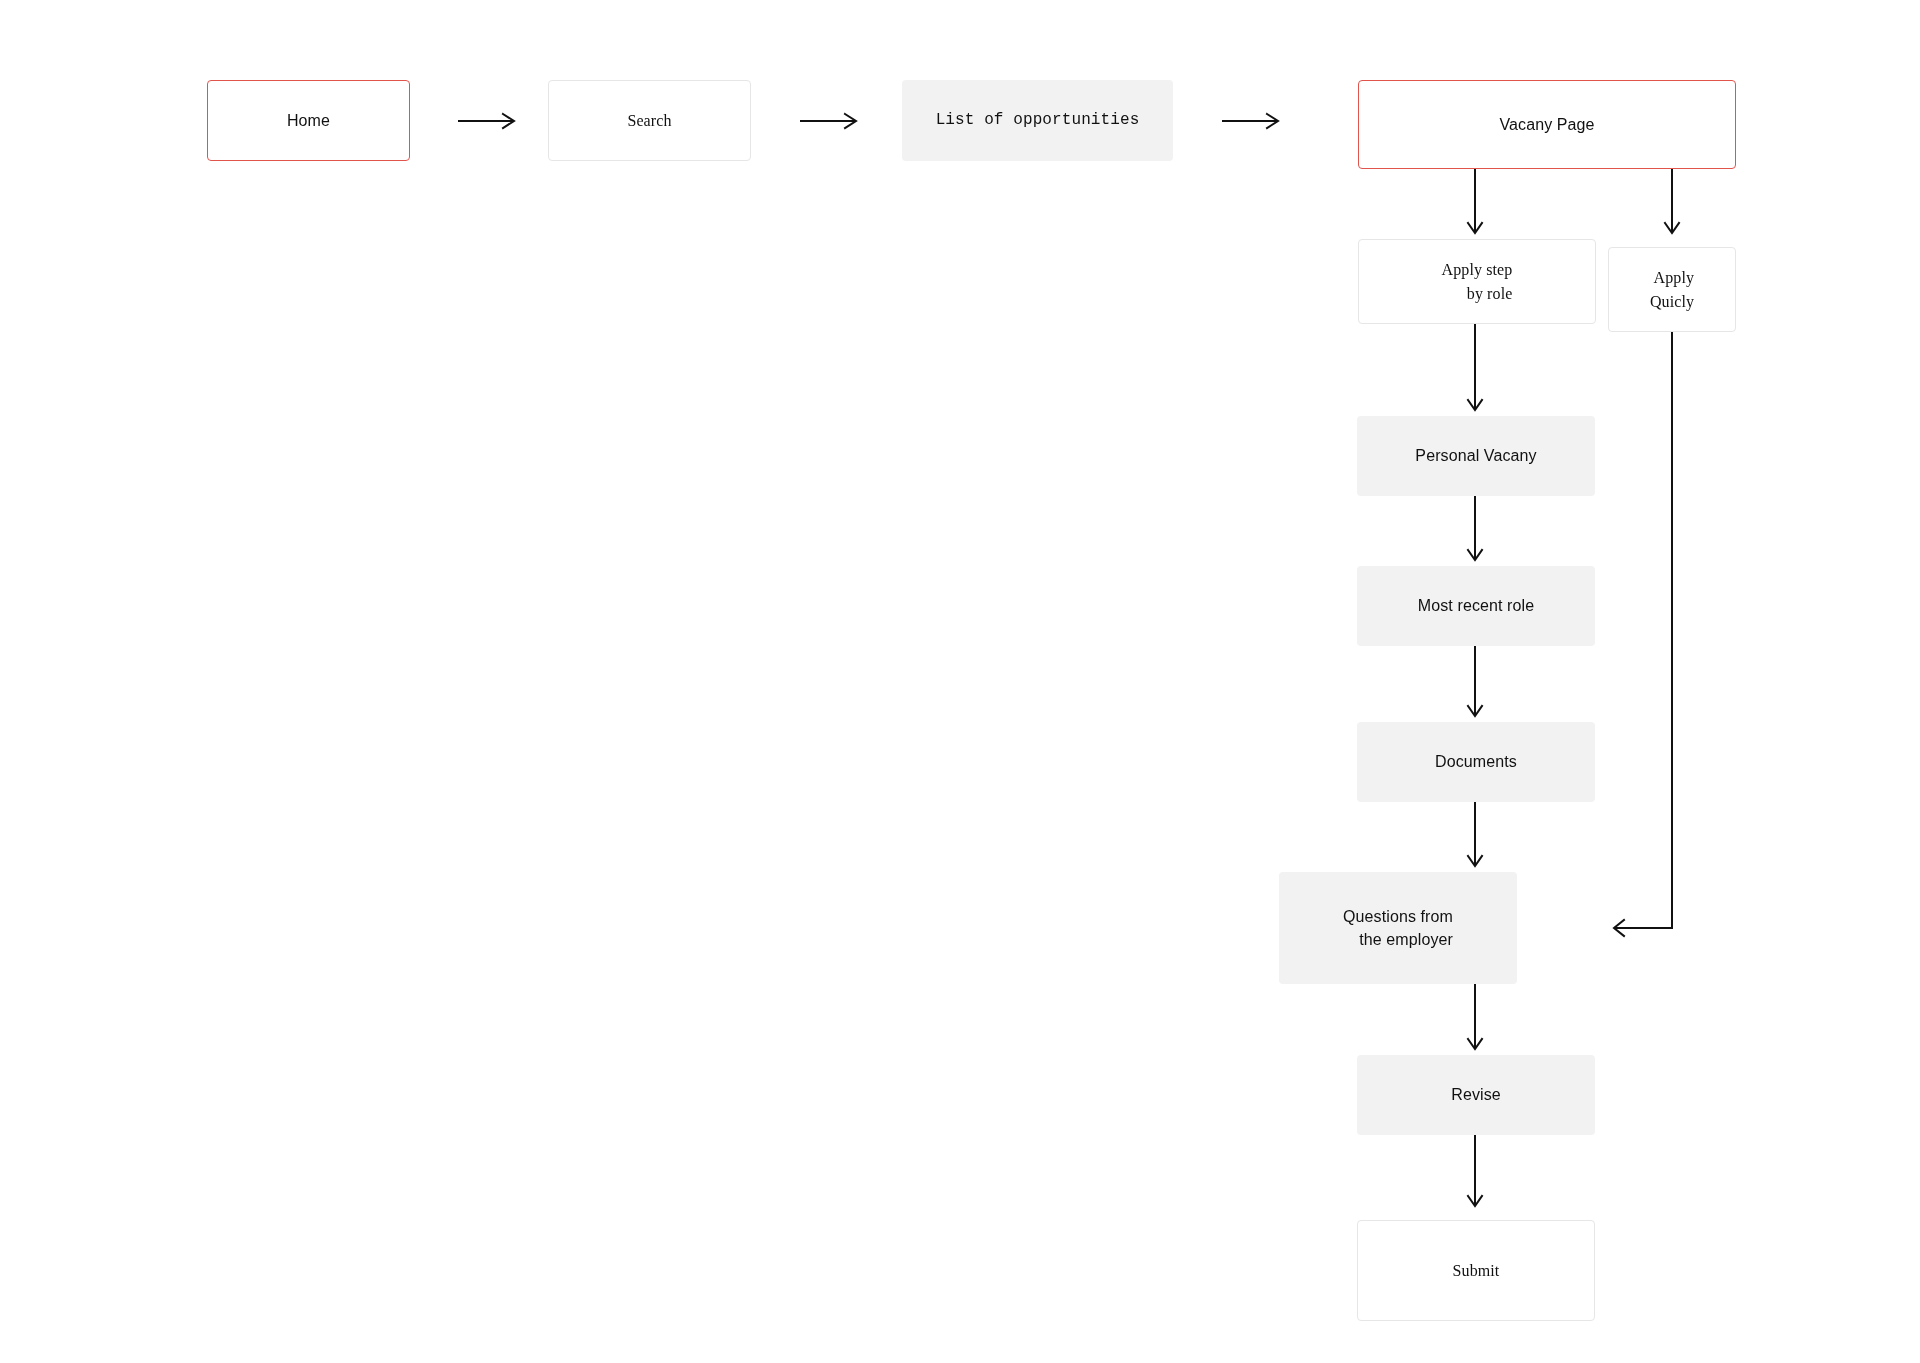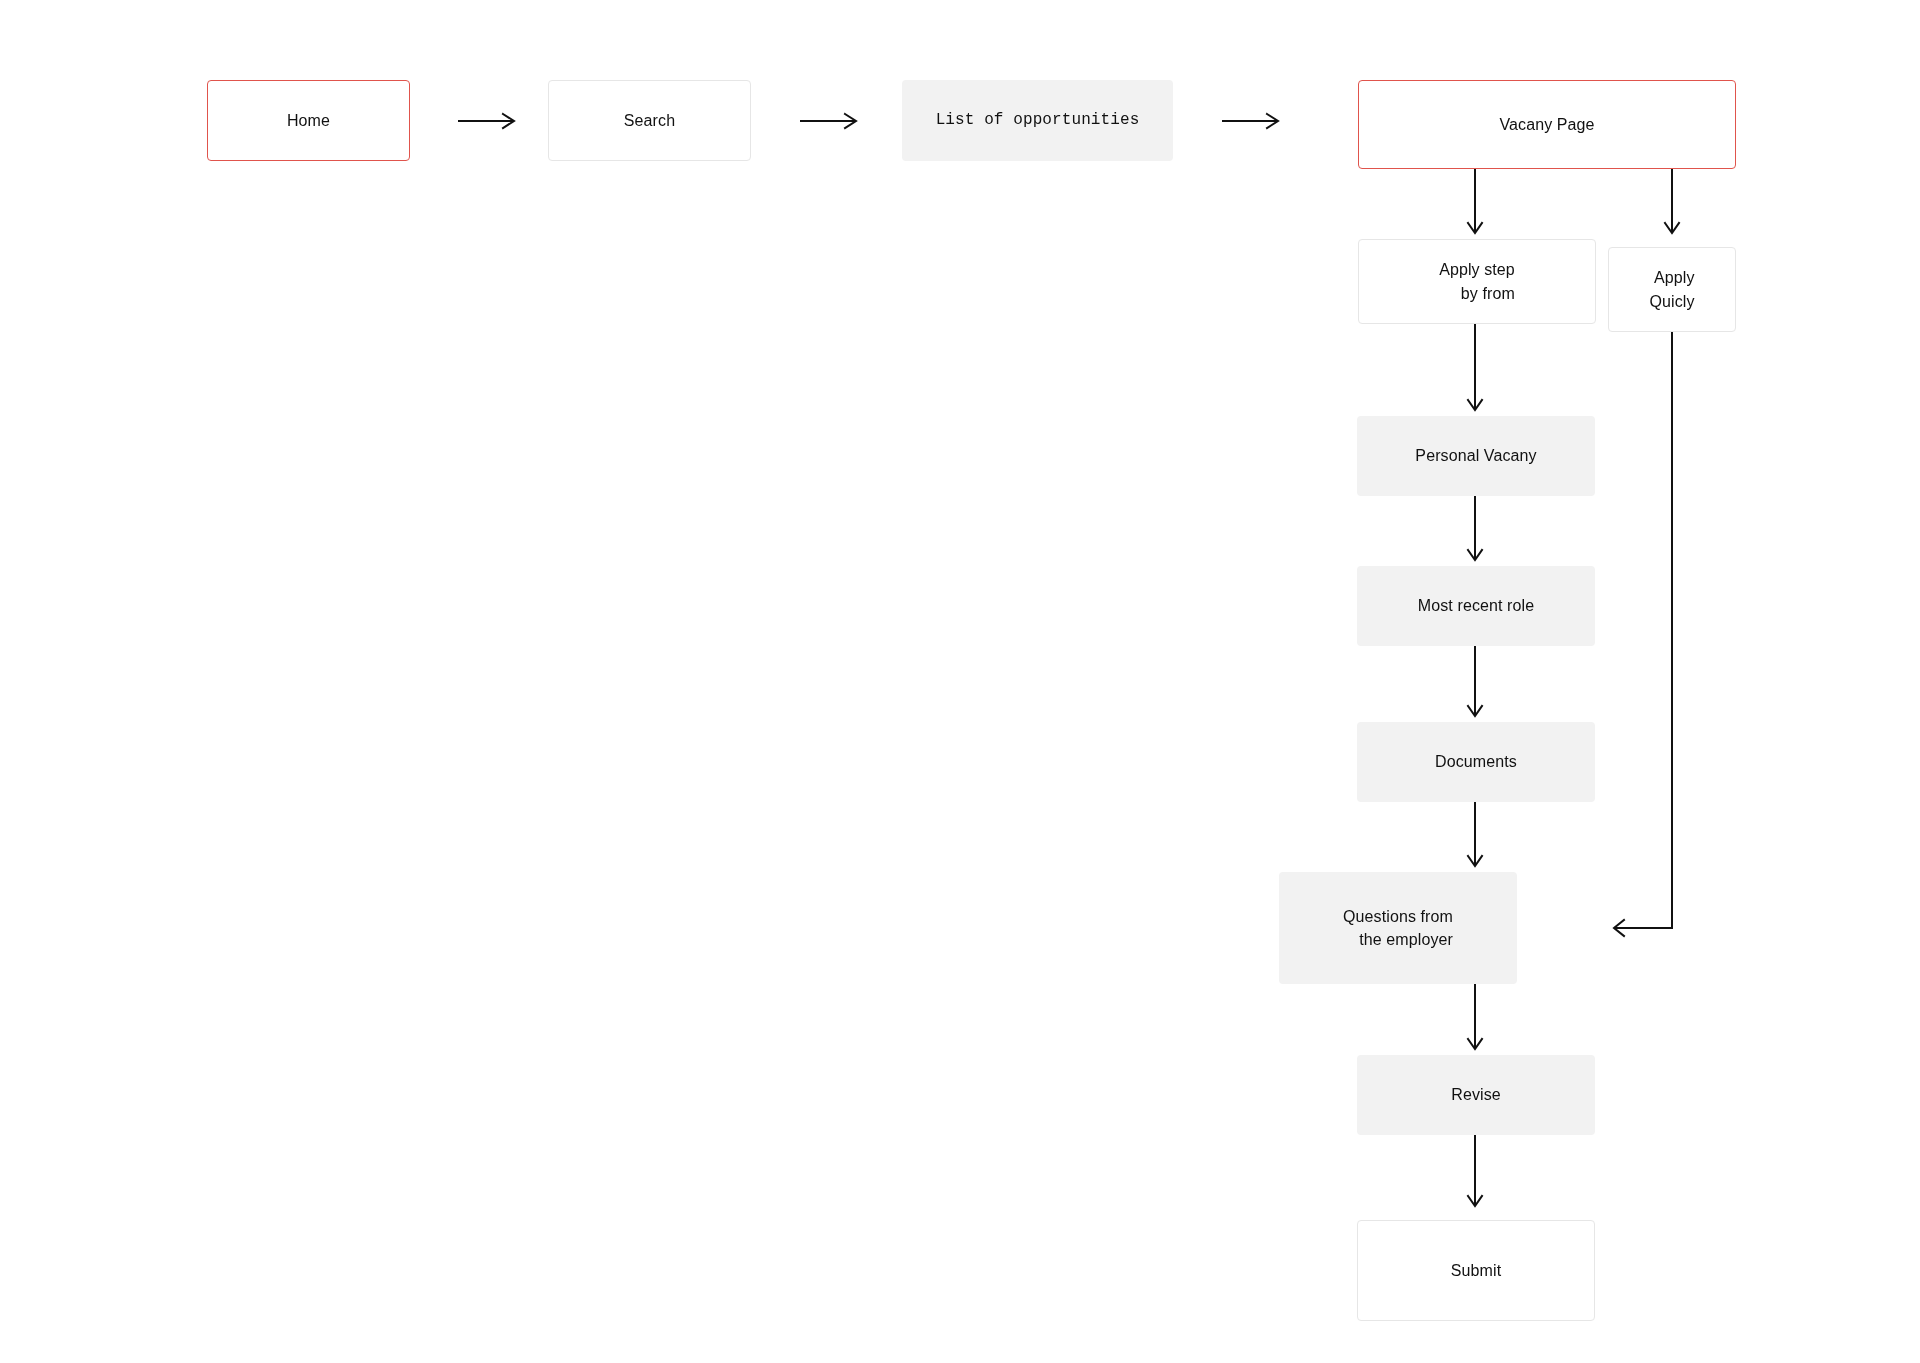--- a/index.html
+++ b/index.html
@@ -33,20 +33,21 @@
     white-space: pre-line;
     padding: 6px 10px;
   }
   .node.outline-red {
     background: #ffffff;
     border: 1.4px solid #e0544c;
   }
   .node.outline-grey {
     background: #ffffff;
     border: 1.4px solid #e6e6e6;
+    font-family: Liberation Serif, serif;
   }
   .node.filled {
     background: #f2f2f2;
     border: 1.4px solid transparent;
   }
   .edge {
     position: absolute;
     pointer-events: none;
   }
   .edge svg {
@@ -168,21 +169,21 @@
   <div class="node filled" style="left:902px; top:80px; width:271px; height:81px;font-family:Liberation Mono, monospace;">
     <span>List of opportunities</span>
   </div>
 
   <div class="node outline-red" style="left:1358px; top:80px; width:378px; height:89px;">
     <span>Vacany Page</span>
   </div>
 
   <div class="node outline-grey" style="left:1358px; top:239px; width:238px; height:85px;">
     <span>Apply step
-by from</span>
+by role</span>
   </div>
 
   <div class="node outline-grey" style="left:1608px; top:239px; width:128px; height:85px;margin-top:8px;">
     <span>Apply
 Quicly</span>
   </div>
 
   <div class="node filled" style="left:1357px; top:416px; width:238px; height:80px;">
     <span>Personal Vacany</span>
   </div>

